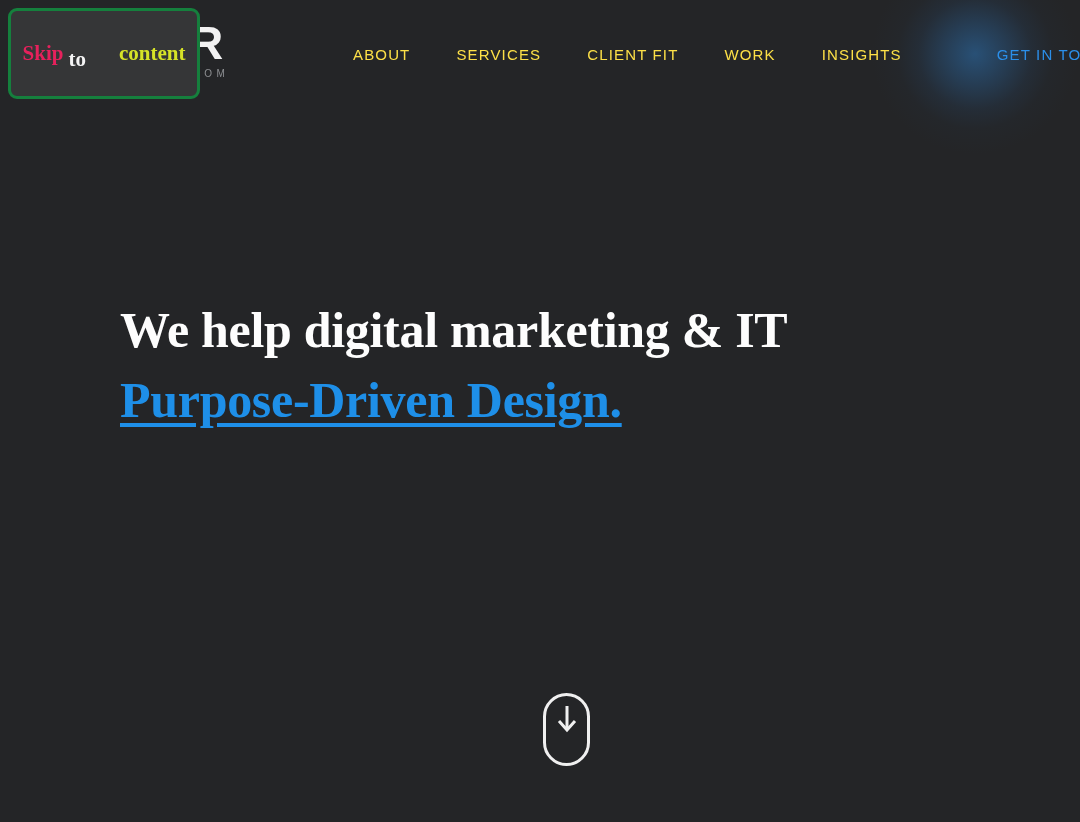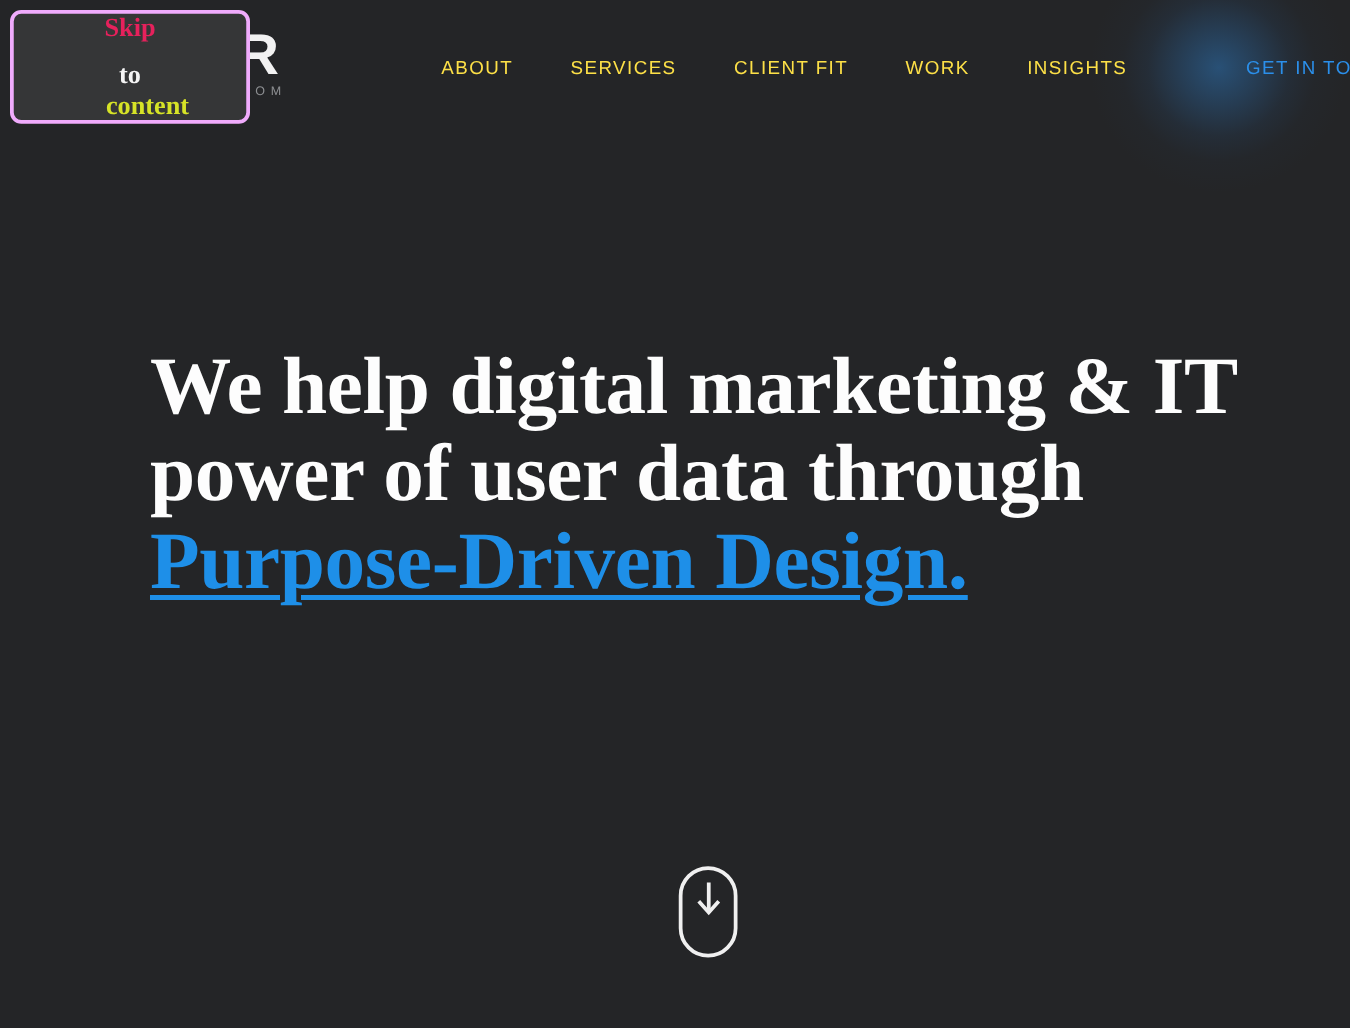--- a/index.html
+++ b/index.html
@@ -105,55 +105,54 @@
   }
 
   
   .skip-link {
     position: absolute;
     left: 8px;
     top: 8px;
     width: 192px;
     height: 91px;
     background: #353637;
-    border: 3px solid #f0abfc;
+    border: 3px solid #15803d;
     border-radius: 9px;
     display: flex;
     align-items: center;
     justify-content: center;
     text-decoration: none;
     z-index: 60;
     font-family: "Liberation Serif", serif;
     font-weight: bold;
     font-size: 21px;
     white-space: nowrap;
-    flex-direction: column;
   }
   .skip-w1 { color: #e6215c; }
   .skip-w2 { color: #f4f4f4; margin-top: 12px; }
   .skip-w3 { color: #d6e327; margin-left: 28px; }
   .skip-sp { display: inline-block; width: 5px; }
 
   
   .hero {
     position: absolute;
     left: 0;
     top: 108px;
     width: 1080px;
     height: 714px;
   }
 
   .hero-headline {
     position: absolute;
     left: 120px;
-    top: 166px;
+    top: 187px;
     width: 900px;
     font-family: "Liberation Serif", serif;
     font-weight: bold;
-    font-size: 65px;
+    font-size: 50px;
     line-height: 70px;
     color: #fdfdfd;
     letter-spacing: -0.3px;
   }
   .hero-headline .accent-link {
     color: #1e8fe8;
     text-decoration: underline;
     text-underline-offset: 6px;
     text-decoration-thickness: 4px;
   }
@@ -208,21 +207,20 @@
   <span class="skip-sp"></span>
   <span class="skip-w2">to</span>
   <span class="skip-sp"></span>
   <span class="skip-w3">content</span>
 </a>
 
 <main class="hero" id="main">
 
   <h1 class="hero-headline">
       <span style="display: block;">We help digital marketing &amp; IT</span>
-<span style="display: block;">power of user data through</span>
 <a class="accent-link" href="#" style="display: block;">Purpose-Driven Design.</a>
     </h1>
 
   <div class="scroll-indicator">
     <span class="scroll-arrow">
       <svg width="22" height="28" viewBox="0 0 22 28" fill="none" xmlns="http://www.w3.org/2000/svg">
         <path d="M11 1 L11 24" stroke="#f0f0f0" stroke-width="3" stroke-linecap="butt"></path>
         <path d="M3 16 L11 25 L19 16" stroke="#f0f0f0" stroke-width="3" stroke-linecap="butt" stroke-linejoin="miter" fill="none"></path>
       </svg>
     </span>

